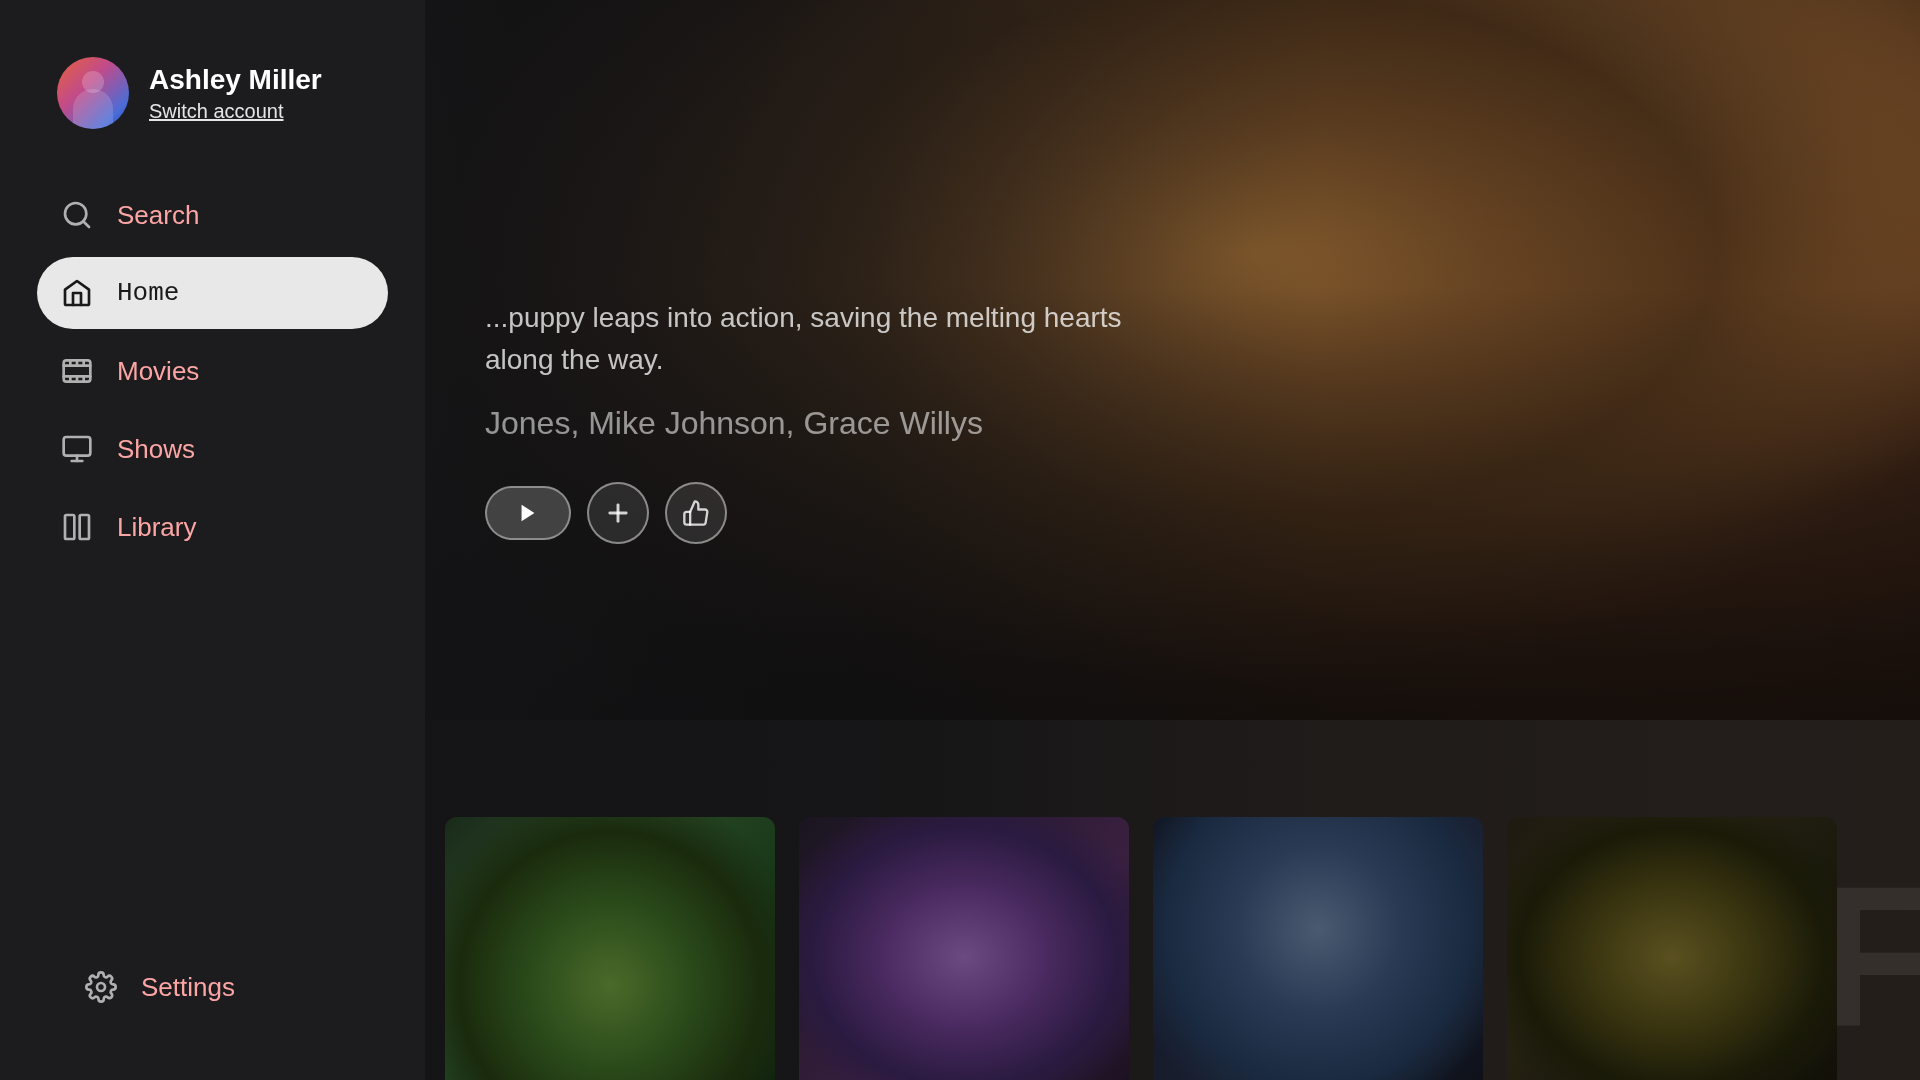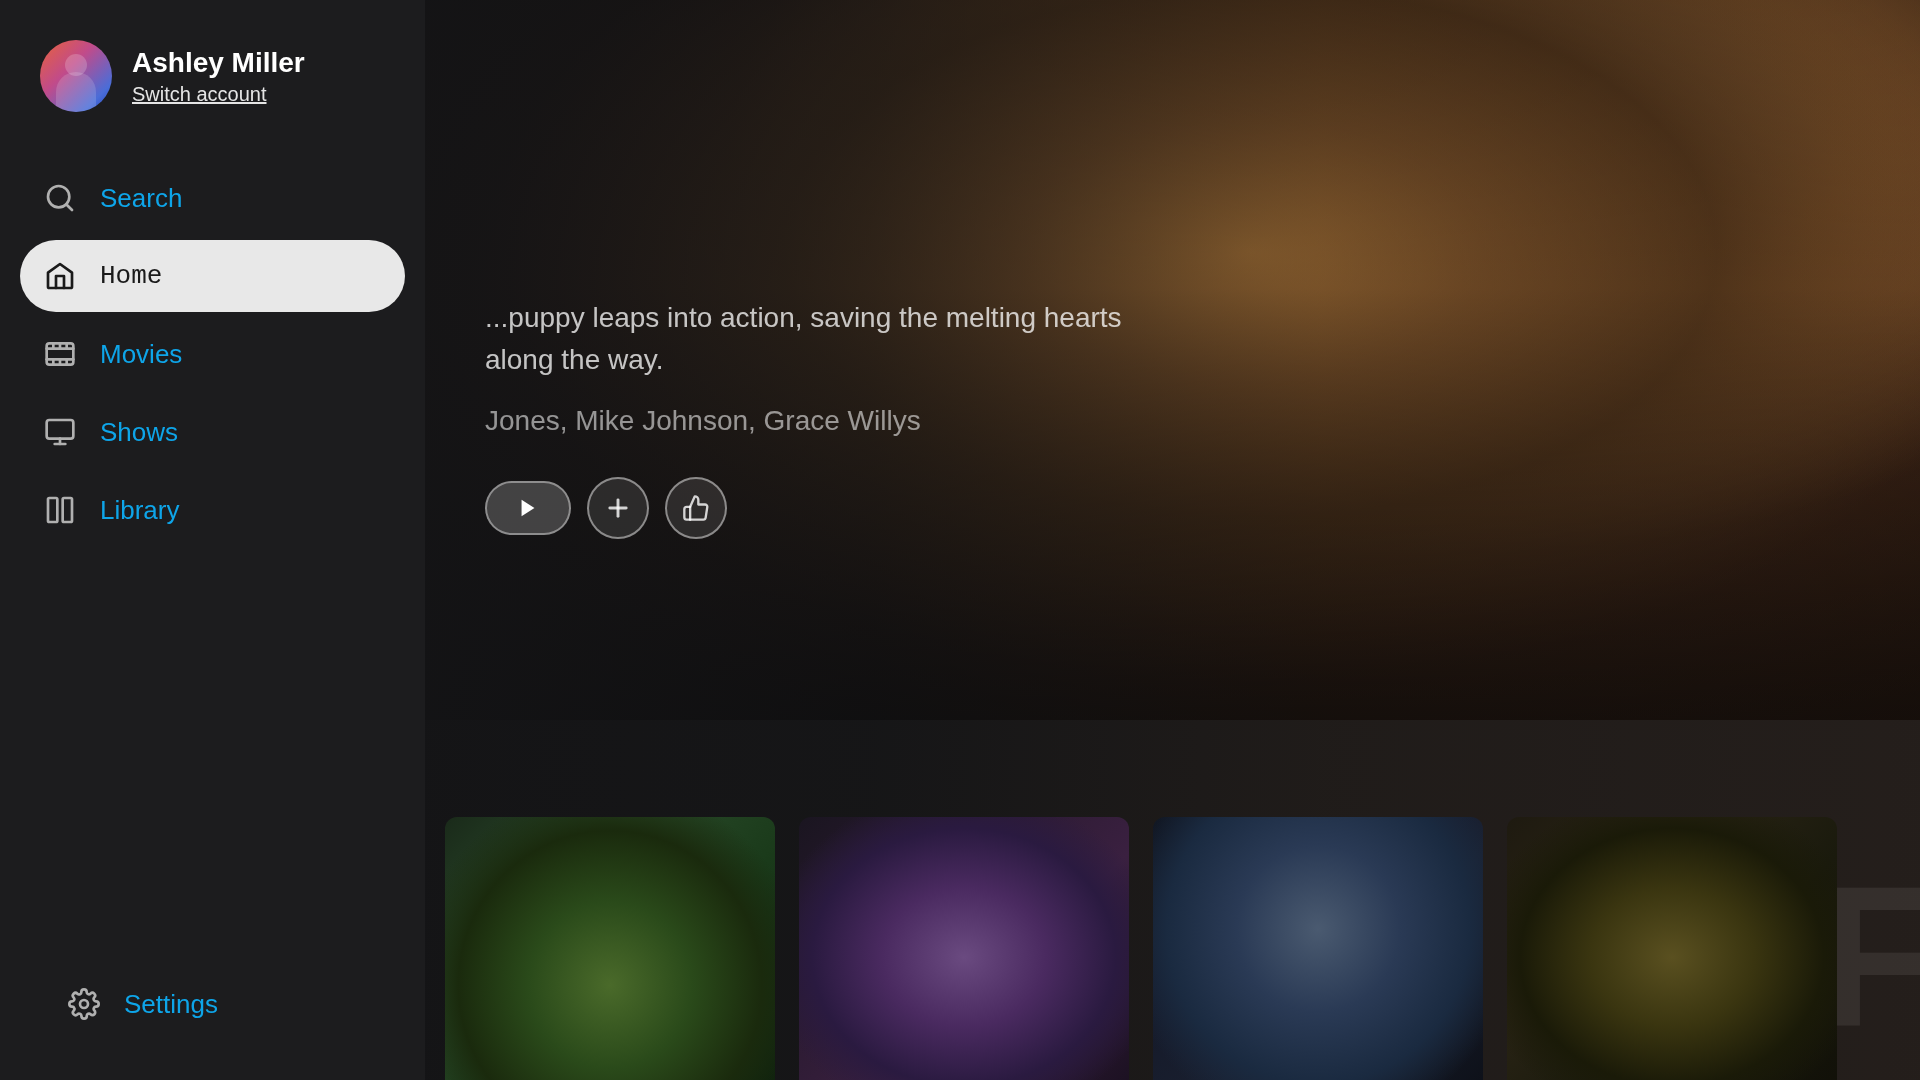--- a/index.html
+++ b/index.html
@@ -74,21 +74,21 @@
     .sidebar {
       position: absolute;
       top: 0;
       left: 0;
       width: 425px;
       height: 100%;
       background: #1c1c1e;
       z-index: 10;
       display: flex;
       flex-direction: column;
-      padding: 0;
+      padding: 17px;
     }
 
     
     .user-profile {
       display: flex;
       align-items: center;
       padding: 40px 40px 30px 40px;
       cursor: pointer;
     }
 
@@ -152,21 +152,21 @@
       padding: 20px 20px 0 20px;
     }
 
     .nav-item {
       display: flex;
       align-items: center;
       padding: 18px 22px;
       border-radius: 50px;
       margin-bottom: 6px;
       cursor: pointer;
-      color: #0ea5e9;
+      color: #fca5a5;
       transition: background 0.2s;
     }
 
     .nav-item.active {
       background: #e8e8e8;
       color: #1a1a1a;
       font-family: Liberation Mono, monospace;
     }
 
     .nav-icon {
@@ -240,21 +240,21 @@
 
     .hero-description {
       font-size: 28px;
       color: rgba(255,255,255,0.75);
       line-height: 1.5;
       max-width: 700px;
       margin-bottom: 24px;
     }
 
     .hero-cast {
-      font-size: 28px;
+      font-size: 32px;
       color: rgba(255,255,255,0.55);
       margin-bottom: 40px;
     }
 
     
     .action-buttons {
       display: flex;
       align-items: center;
       gap: 16px;
     }

